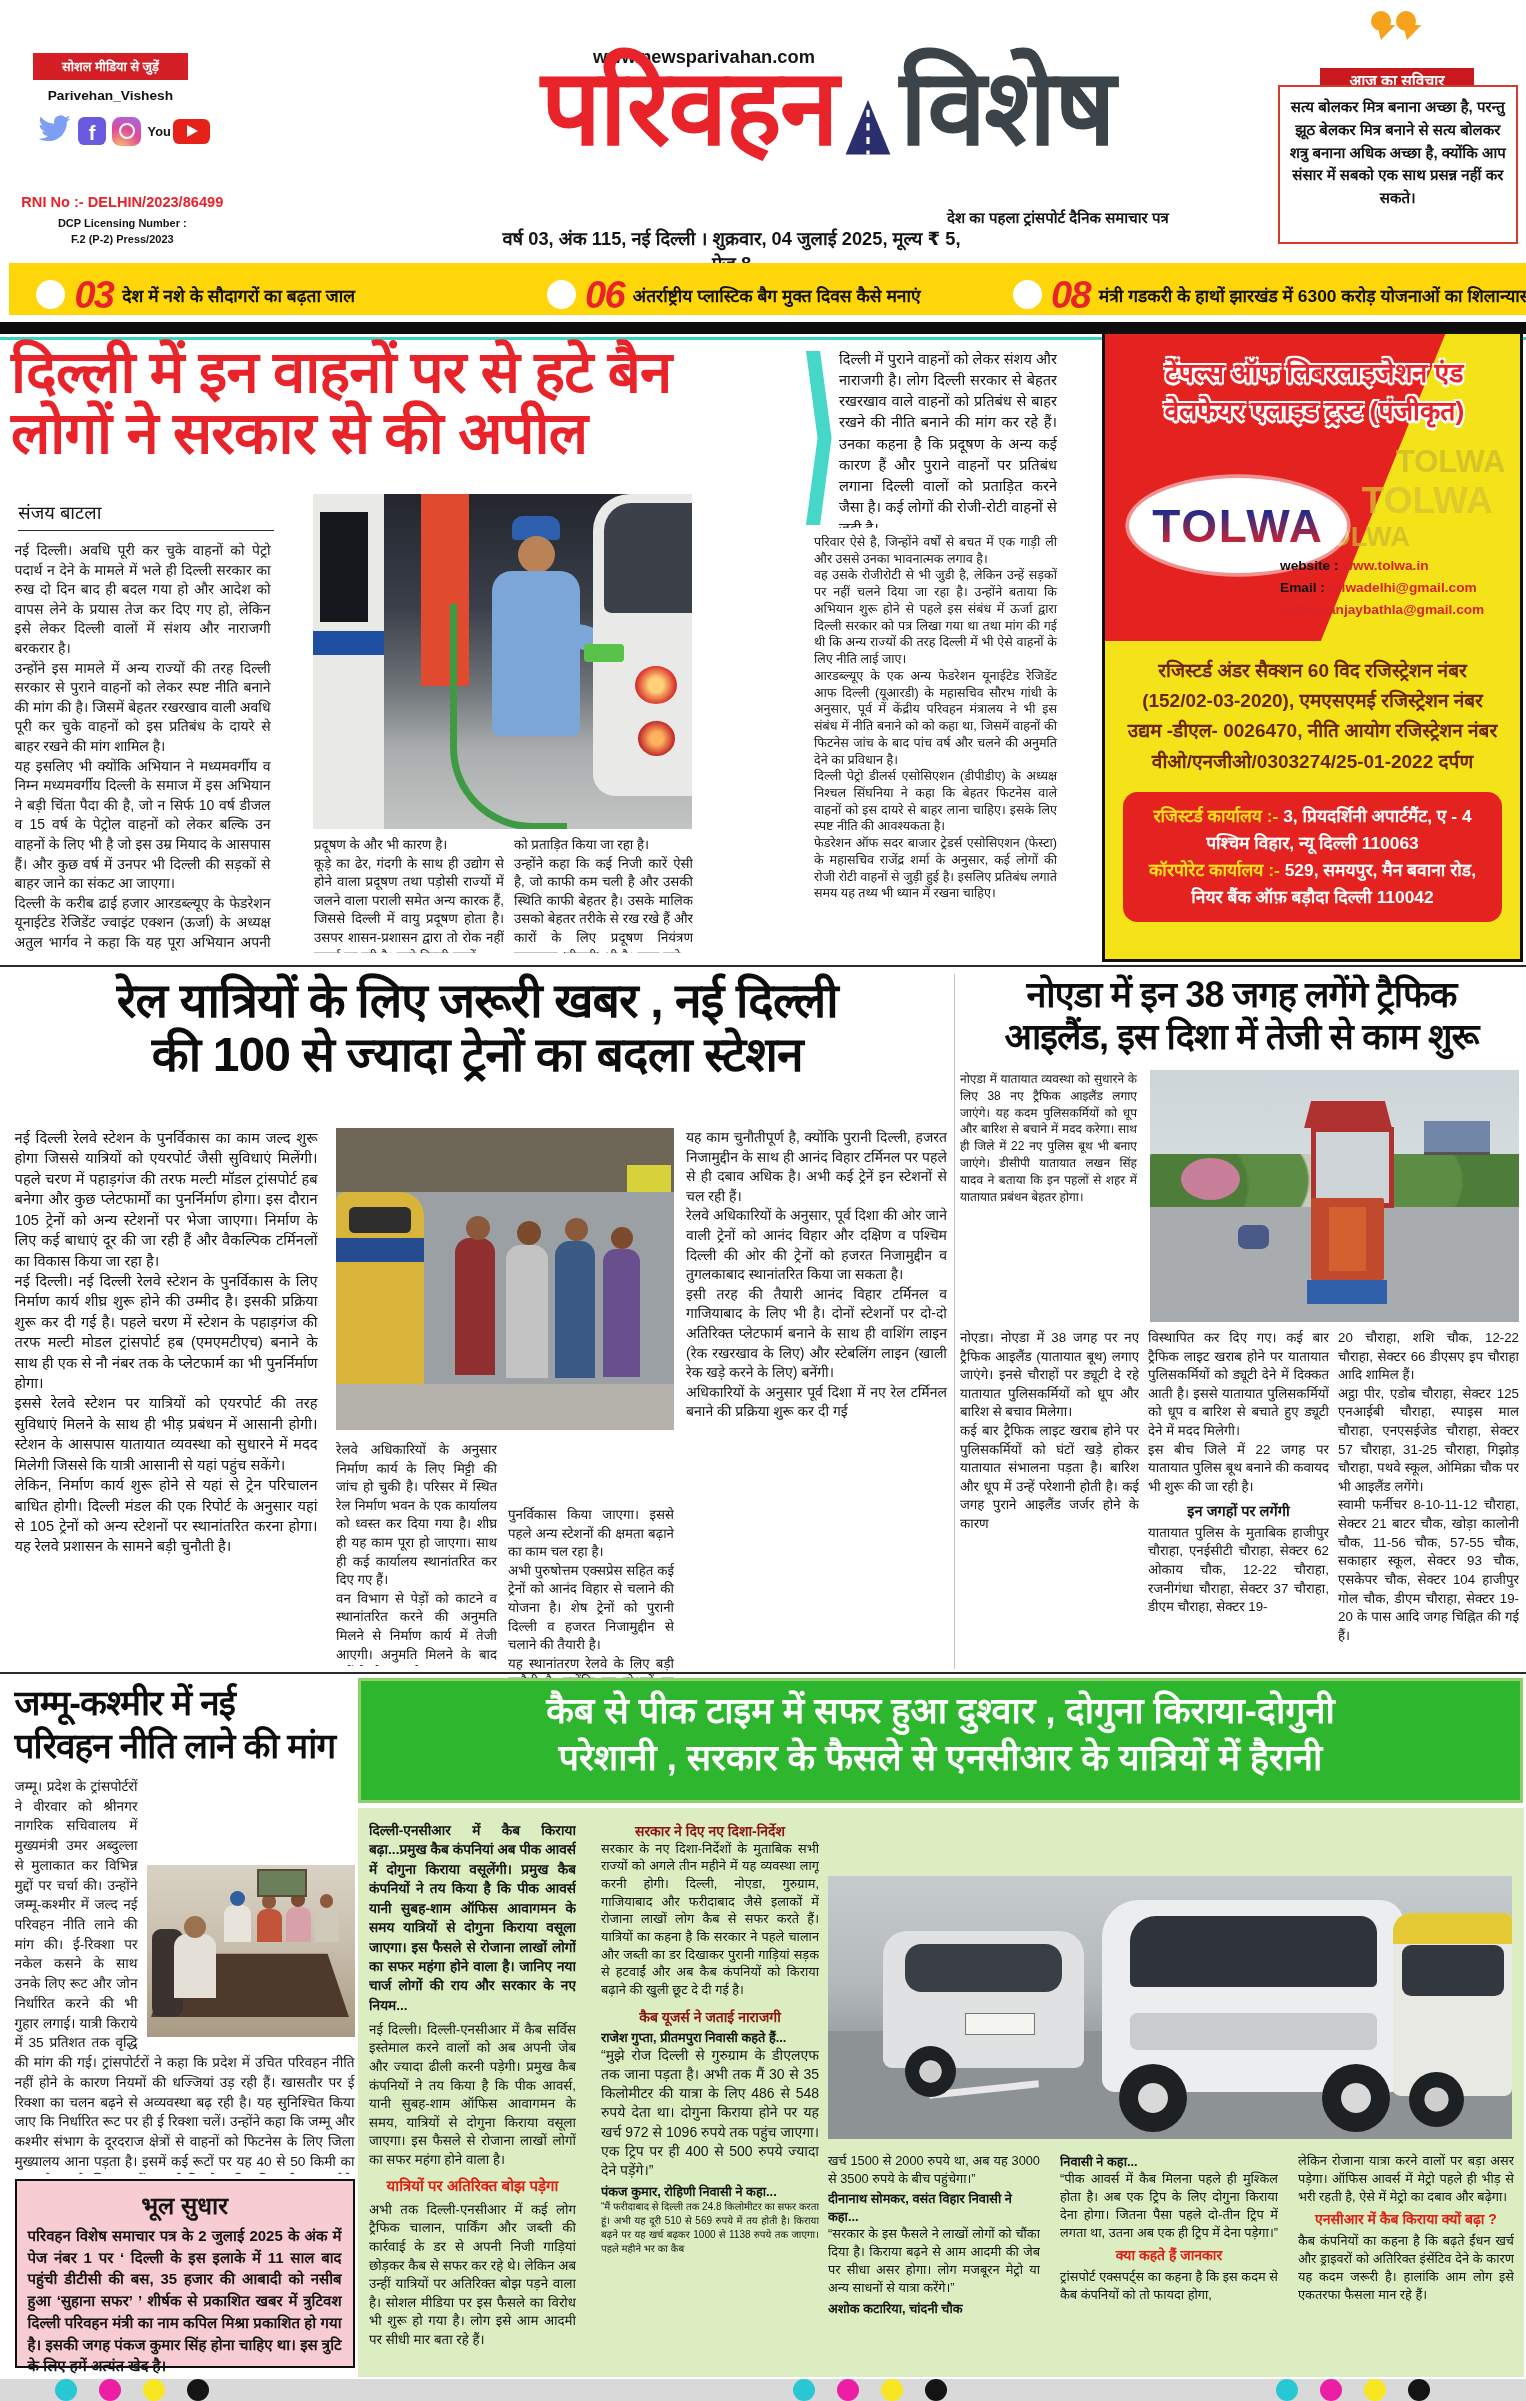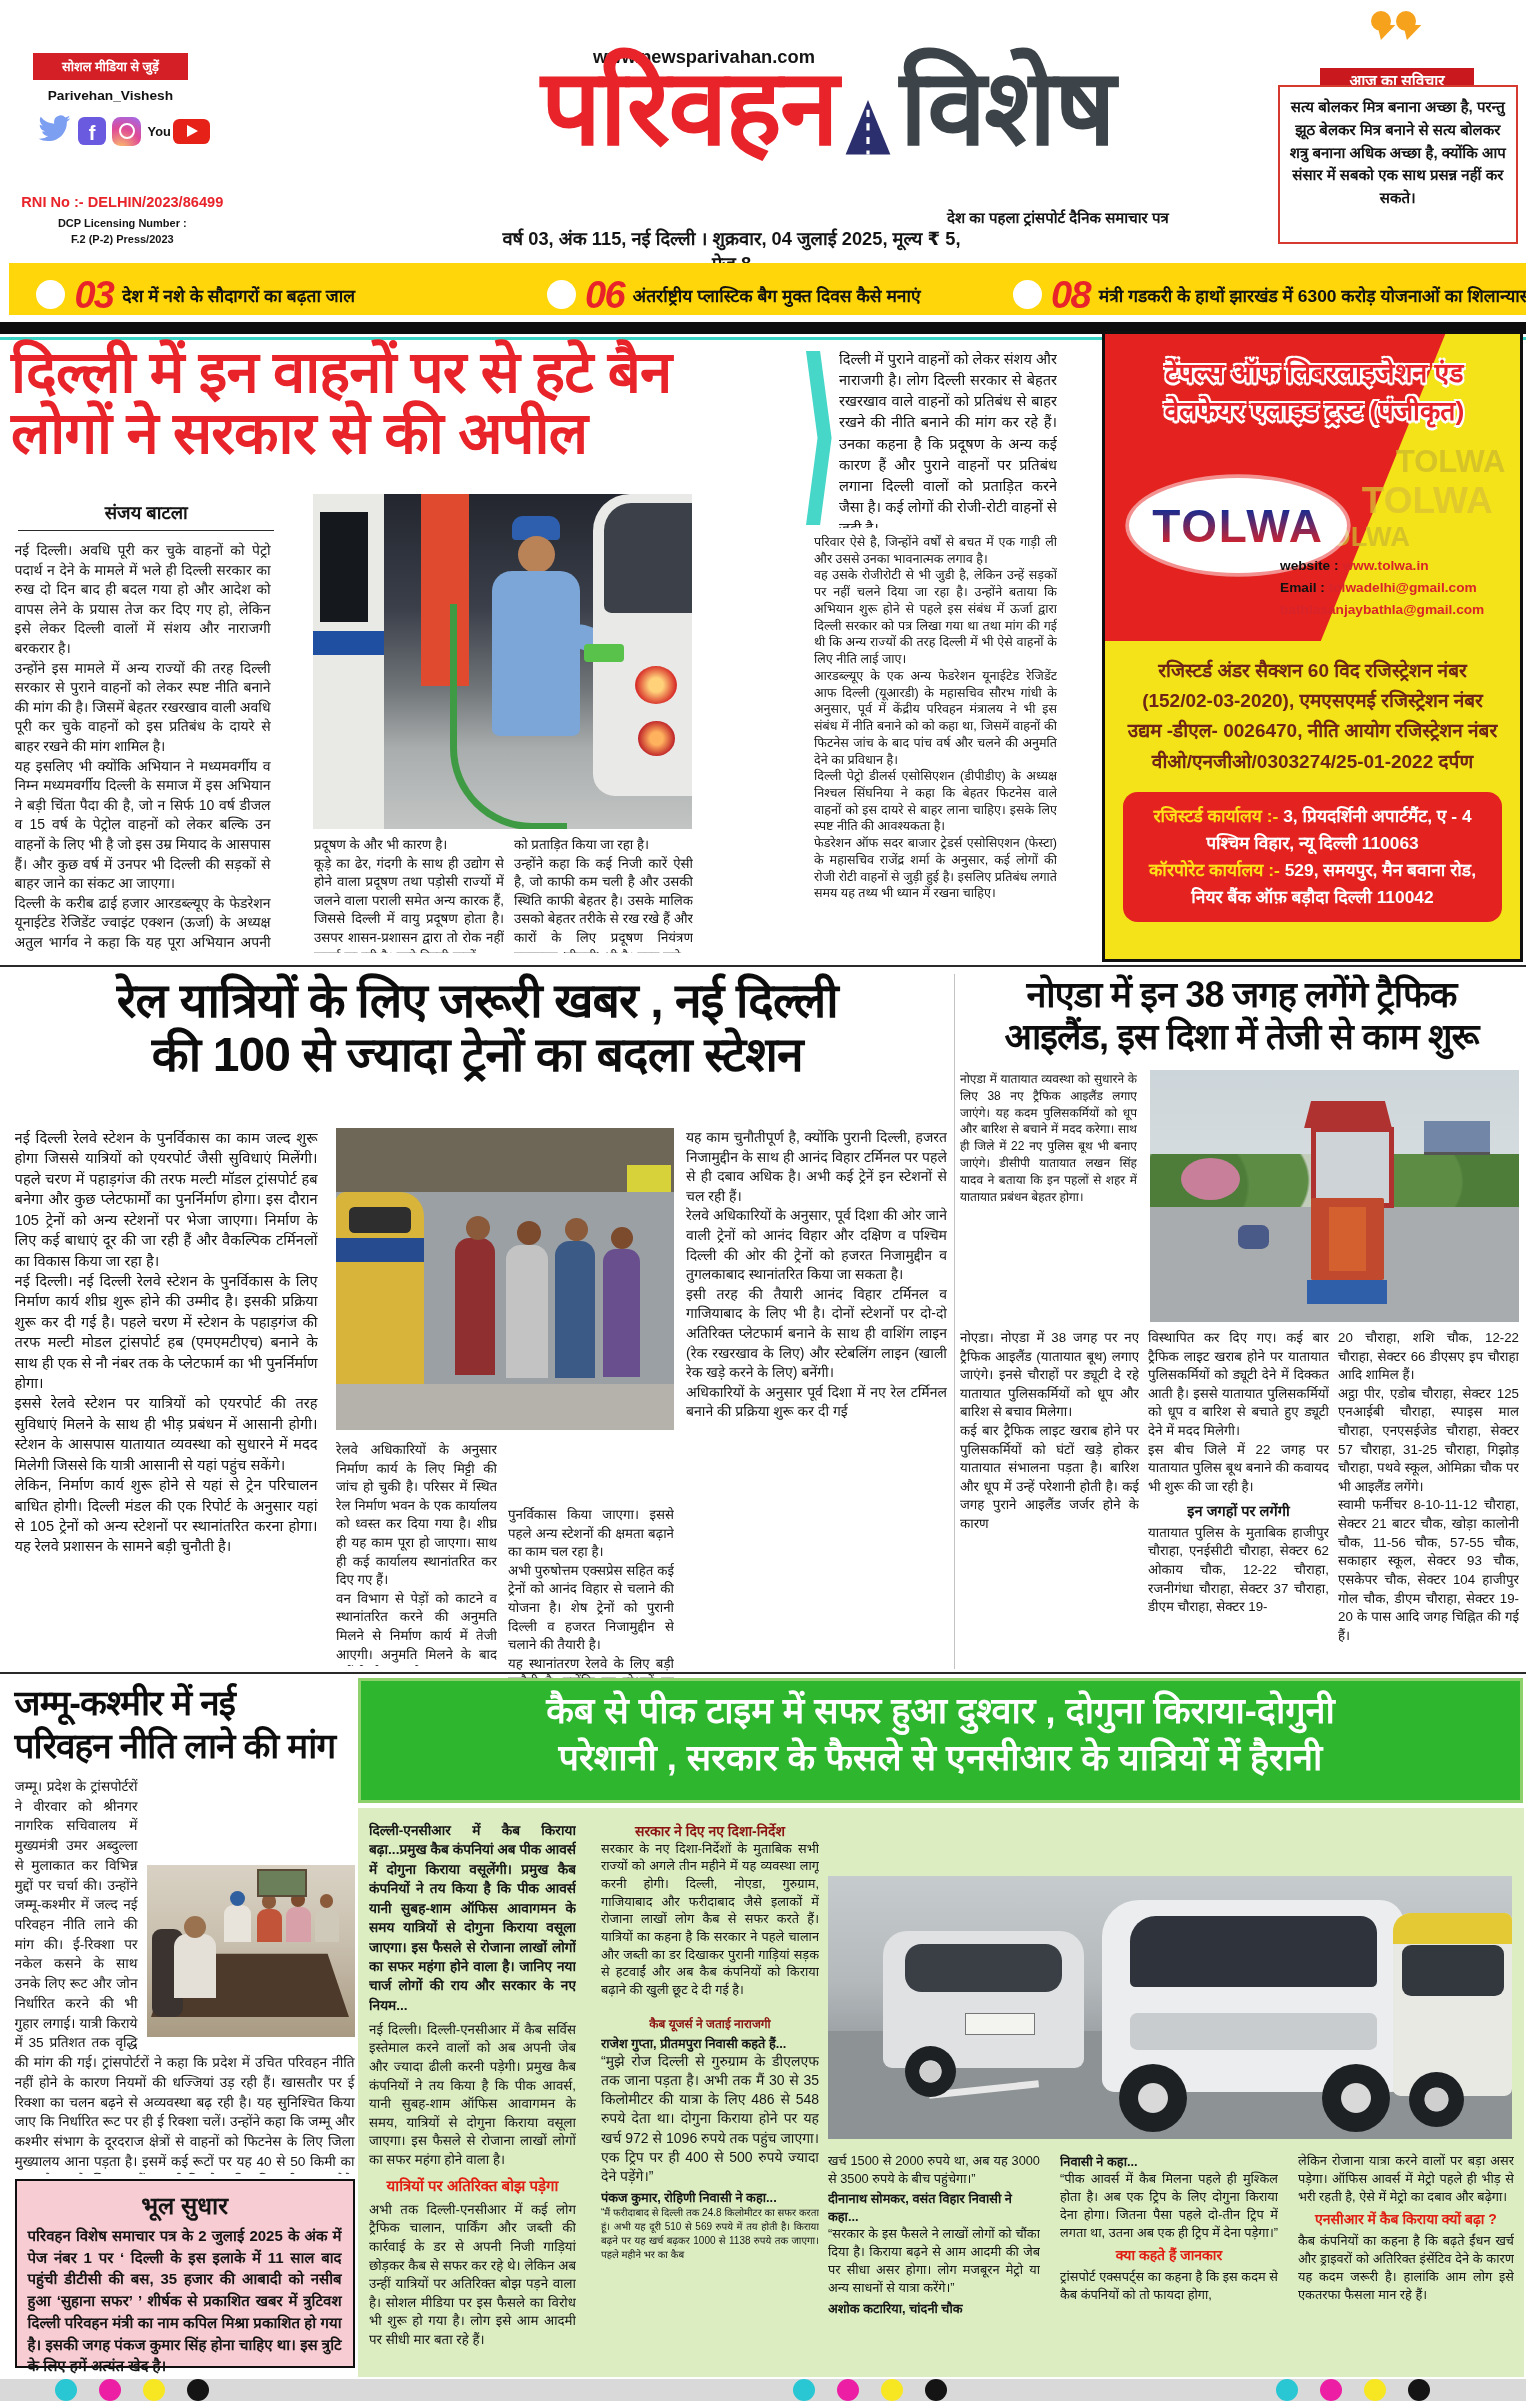--- a/index.html
+++ b/index.html
@@ -39,21 +39,21 @@
   .nav-num{color:#e8232a;font-weight:900;font-size:38px;font-style:italic;line-height:1;letter-spacing:-1.8px}
   .nav-txt{font-weight:900;font-size:17.4px;color:#111}
   .blackbar{background:#0d0d0d}
   .cyanline{background:#38d2c4}
   
   .h-lead{font-size:58px;line-height:1.05;font-weight:900;color:#e8232a;letter-spacing:-0.9px;white-space:pre-line}
   .h-rail{font-size:48px;line-height:1.12;font-weight:900;color:#0d0d0d;text-align:center;white-space:pre-line;letter-spacing:-0.9px}
   .h-noida{font-size:36px;line-height:1.18;font-weight:900;color:#0d0d0d;text-align:center;white-space:pre-line;letter-spacing:-0.9px}
   .h-jk{font-size:35px;line-height:1.22;font-weight:900;color:#0d0d0d;white-space:pre-line;letter-spacing:-0.9px}
   .h-cab{font-size:36px;line-height:1.3;font-weight:900;color:#fff;text-align:center;white-space:pre-line}
-  .byline{font-weight:700;font-size:18.3px;text-align:center;border-bottom:1.8px solid #2a2a2a;padding-bottom:6.4px}
+  .byline{font-weight:400;font-size:18.3px;border-bottom:1.8px solid #2a2a2a;padding-bottom:6.4px}
   .subred{color:#e01e12;font-weight:900}
   .subdark{color:#8c1410;font-weight:900}
   .subblk{font-weight:900}
   .cyan-arrow{position:absolute;background:#47d7c9;clip-path:polygon(0 0,55% 0,100% 50%,55% 100%,0 100%,45% 50%)}
   
   .ad{border:3.7px solid #101010;background:#f4e318}
   .ad-head{position:relative;height:307px;overflow:hidden}
   .ad-red{position:absolute;inset:0;background:#e42320;clip-path:polygon(0 0,82% 0,52% 100%,0 100%)}
   .ad-title{position:absolute;left:12.8px;right:9.1px;font-weight:900;font-size:26.5px;line-height:1.45;color:#e8232a;text-align:center;
             text-shadow:-1.8px -1.8px 0 #fff,1.8px -1.8px 0 #fff,-1.8px 1.8px 0 #fff,1.8px 1.8px 0 #fff,0 2.7px 0 #fff}
@@ -320,21 +320,21 @@
 <div class="abs cab-panel" style="left:358px;top:1808px;width:1166px;height:569px">
   <div class="abs" style="left:11px;top:12.8px;width:207px;height:543px;overflow:hidden">
     <div style="font-size:13.7px;line-height:1.42;text-align:justify;font-weight:bold">दिल्ली-एनसीआर में कैब किराया बढ़ा...प्रमुख कैब कंपनियां अब पीक आवर्स में दोगुना किराया वसूलेंगी। प्रमुख कैब कंपनियों ने तय किया है कि पीक आवर्स यानी सुबह-शाम ऑफिस आवागमन के समय यात्रियों से दोगुना किराया वसूला जाएगा। इस फैसले से रोजाना लाखों लोगों का सफर महंगा होने वाला है। जानिए नया चार्ज लोगों की राय और सरकार के नए नियम...</div>
     <div style="font-size:13.3px;line-height:1.4;text-align:justify;margin-top:5.5px">नई दिल्ली। दिल्ली-एनसीआर में कैब सर्विस इस्तेमाल करने वालों को अब अपनी जेब और ज्यादा ढीली करनी पड़ेगी। प्रमुख कैब कंपनियों ने तय किया है कि पीक आवर्स, यानी सुबह-शाम ऑफिस आवागमन के समय, यात्रियों से दोगुना किराया वसूला जाएगा। इस फैसले से रोजाना लाखों लोगों का सफर महंगा होने वाला है।</div>
     <div class="subred ctr" style="font-size:15px;margin:5.5px 0">यात्रियों पर अतिरिक्त बोझ पड़ेगा</div>
     <div style="font-size:13.3px;line-height:1.4;text-align:justify">अभी तक दिल्ली-एनसीआर में कई लोग ट्रैफिक चालान, पार्किंग और जब्ती की कार्रवाई के डर से अपनी निजी गाड़ियां छोड़कर कैब से सफर कर रहे थे। लेकिन अब उन्हीं यात्रियों पर अतिरिक्त बोझ पड़ने वाला है। सोशल मीडिया पर इस फैसले का विरोध भी शुरू हो गया है। लोग इसे आम आदमी पर सीधी मार बता रहे हैं।</div>
   </div>
   <div class="abs" style="left:243px;top:12.8px;width:218px;height:543px;overflow:hidden">
     <div class="subdark ctr" style="font-size:14px">सरकार ने दिए नए दिशा-निर्देश</div>
     <div style="font-size:12.8px;line-height:1.38;text-align:justify">सरकार के नए दिशा-निर्देशों के मुताबिक सभी राज्यों को अगले तीन महीने में यह व्यवस्था लागू करनी होगी। दिल्ली, नोएडा, गुरुग्राम, गाजियाबाद और फरीदाबाद जैसे इलाकों में रोजाना लाखों लोग कैब से सफर करते हैं। यात्रियों का कहना है कि सरकार ने पहले चालान और जब्ती का डर दिखाकर पुरानी गाड़ियां सड़क से हटवाईं और अब कैब कंपनियों को किराया बढ़ाने की खुली छूट दे दी गई है।</div>
-    <div class="subdark ctr" style="font-size:12px;margin-top:16px">कैब यूजर्स ने जताई नाराजगी</div>
+    <div class="subdark ctr" style="font-size:14px;margin-top:8px">कैब यूजर्स ने जताई नाराजगी</div>
     <div style="font-size:12.8px;font-weight:bold;margin-top:1.8px">राजेश गुप्ता, प्रीतमपुरा निवासी कहते हैं...</div>
     <div style="font-size:14px;line-height:1.38;text-align:justify">“मुझे रोज दिल्ली से गुरुग्राम के डीएलएफ तक जाना पड़ता है। अभी तक मैं 30 से 35 किलोमीटर की यात्रा के लिए 486 से 548 रुपये देता था। दोगुना किराया होने पर यह खर्च 972 से 1096 रुपये तक पहुंच जाएगा। एक ट्रिप पर ही 400 से 500 रुपये ज्यादा देने पड़ेंगे।”</div>
     <div style="font-size:12.8px;font-weight:bold;margin-top:1.8px">पंकज कुमार, रोहिणी निवासी ने कहा...</div>
     <div style="font-size:10px;line-height:1.38;text-align:justify">“मैं फरीदाबाद से दिल्ली तक 24.8 किलोमीटर का सफर करता हूं। अभी यह दूरी 510 से 569 रुपये में तय होती है। किराया बढ़ने पर यह खर्च बढ़कर 1000 से 1138 रुपये तक जाएगा। पहले महीने भर का कैब</div>
   </div>
 
   <div class="photo" style="left:470px;top:68px;width:684px;height:263px;
        background:linear-gradient(180deg,#c6cbce 0%,#b4b9bc 40%,#9aa0a3 62%,#8f9496 100%)">
     <div style="left:0;top:155px;width:100%;height:108px;background:#8d9294"></div>
     <div style="left:101px;top:210px;width:110px;height:7.3px;background:#e8e8e8;transform:rotate(-6deg)"></div>

